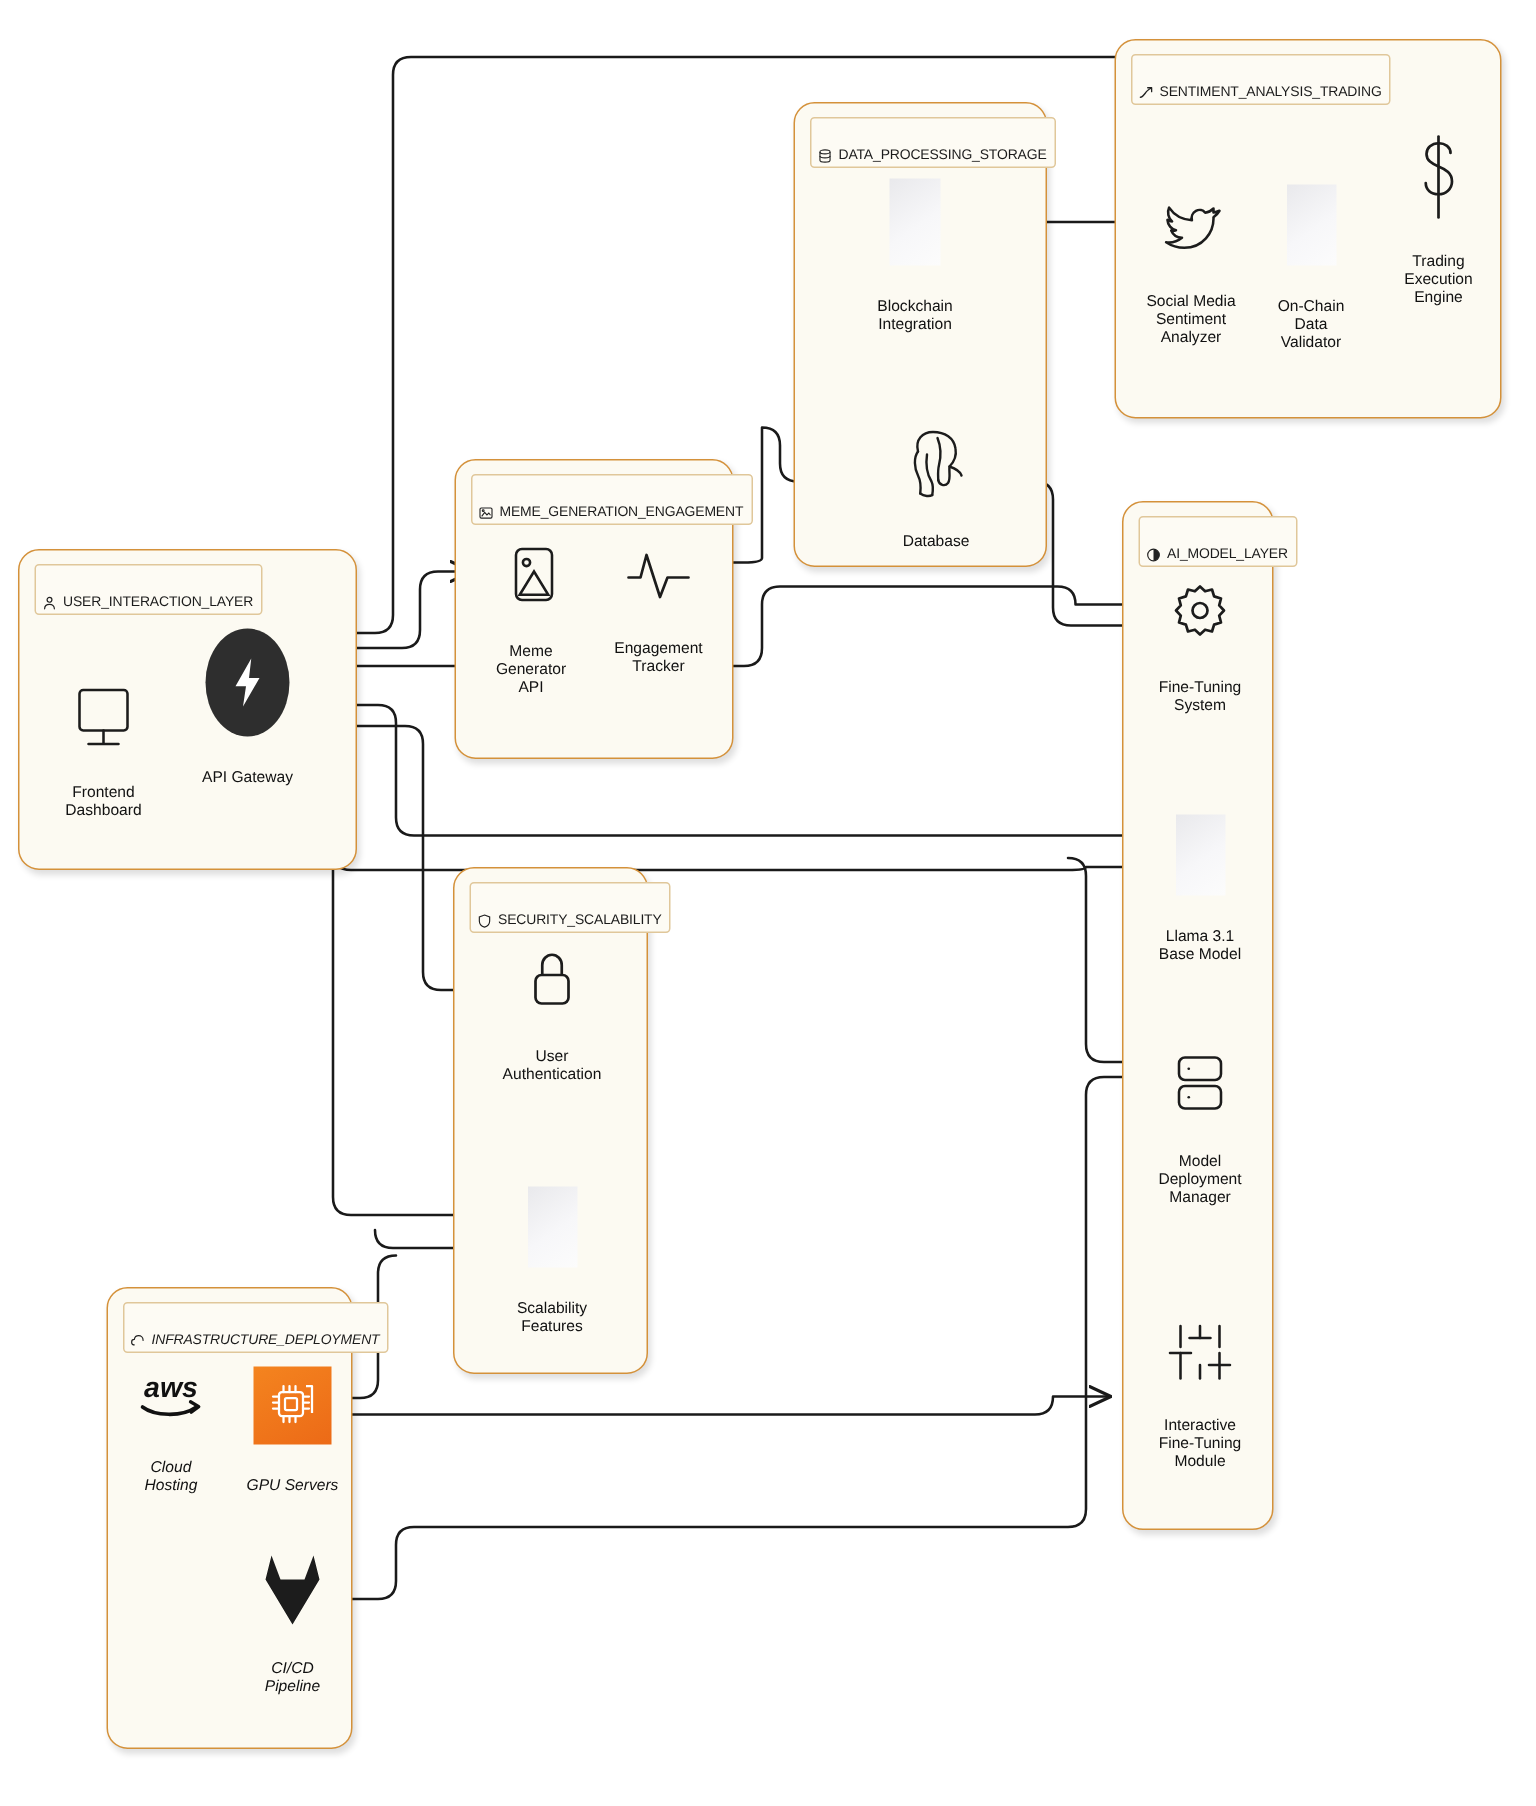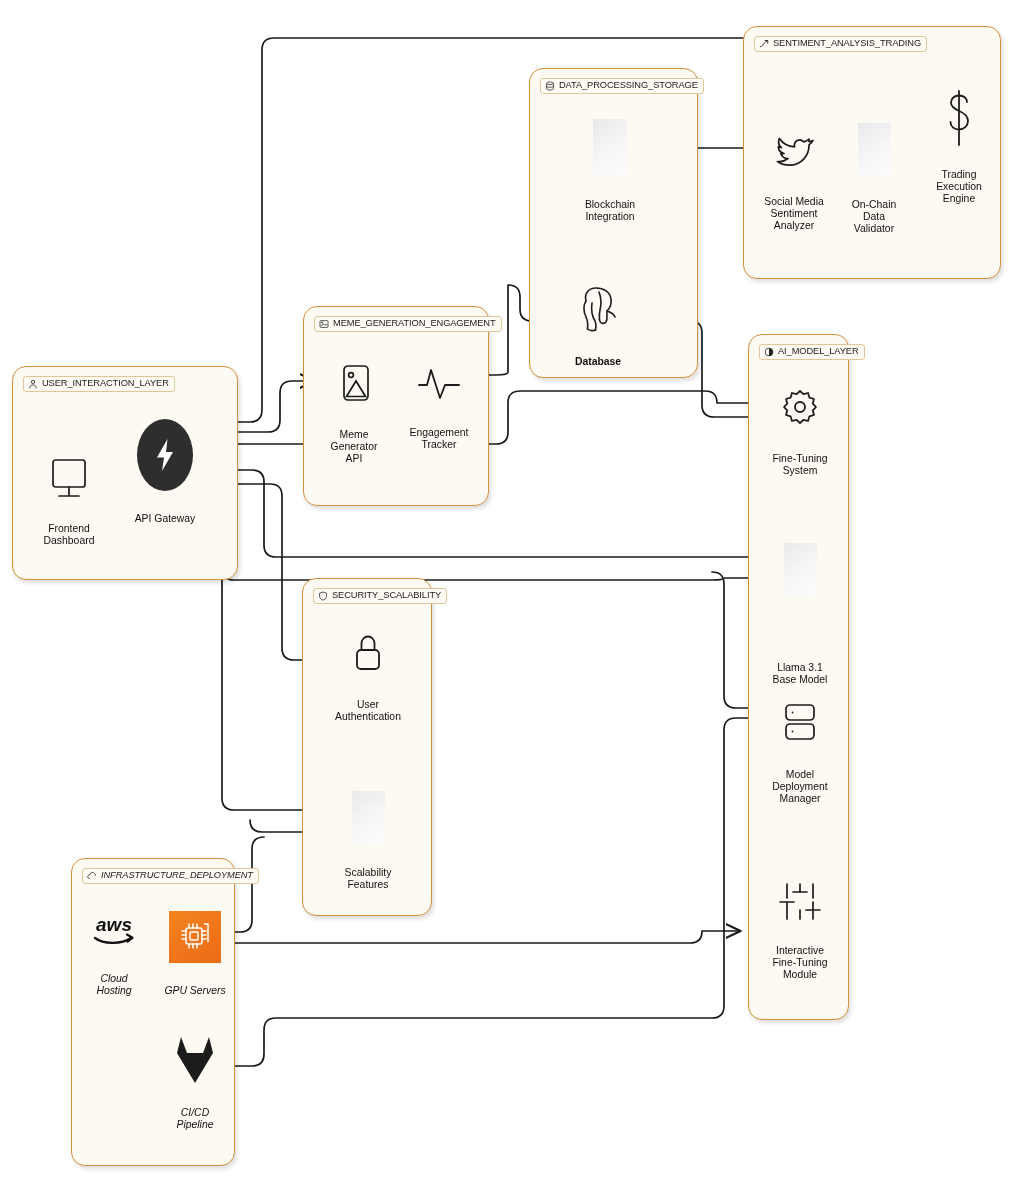--- a/index.html
+++ b/index.html
@@ -3,21 +3,21 @@
 <meta charset="utf-8">
 <style>
   html,body{margin:0;padding:0;background:#ffffff;}
   body{width:1024px;height:1204px;font-family:"Liberation Sans",sans-serif;position:relative;overflow:hidden;}
   #stage{position:absolute;left:0;top:0;width:1024px;height:1204px;}
   svg#edges{position:absolute;left:0;top:0;width:1024px;height:1204px;pointer-events:none;}
 
   .grp{position:absolute;box-sizing:border-box;border:1.6px solid #d4913a;border-radius:14px;
        background:#fcfaf2;box-shadow:2px 3px 4px rgba(0,0,0,0.13);}
   .grp-hdr{position:absolute;left:10px;top:9px;display:flex;align-items:center;gap:4px;
-       border:1px solid #e0c79a;background:#fdfbf4;border-radius:3px;padding:2px 5px 2px 4px;}
+       border:1px solid #e0c79a;background:#fdfbf4;border-radius:3px;padding:20px 5px 2px 4px;}
   .grp-hdr .lbl{font-size:9.3px;letter-spacing:-0.1px;color:#1b1b1b;white-space:nowrap;line-height:1;}
   .grp-hdr svg{display:block;}
 
   .node{position:absolute;display:flex;flex-direction:column;align-items:center;}
   .node .ic{display:flex;align-items:center;justify-content:center;}
   .node .cap{margin-top:22px;font-size:10.4px;line-height:12.2px;color:#111;text-align:center;white-space:pre-line;}
 
   .apigw{width:56px;height:72px;border-radius:50%;background:#2e2e2e;display:flex;align-items:center;justify-content:center;}
   .gpubox{width:52px;height:52px;background:linear-gradient(150deg,#f4841f 0%,#ec6a17 100%);
           display:flex;align-items:center;justify-content:center;}
@@ -160,21 +160,21 @@
     </span>
     <span class="lbl">DATA_PROCESSING_STORAGE</span>
   </div>
 
   <div class="node" style="left:42px;top:50px;width:76px;">
     <span class="ic blank" style="width:34px;height:58px;"></span>
     <span class="cap">Blockchain
 Integration</span>
   </div>
 
-  <div class="node" style="left:30px;top:215px;width:76px;font-weight:bold;">
+  <div class="node" style="left:56px;top:215px;width:76px;">
     <span class="ic">
       <svg width="48" height="50" viewBox="0 0 48 50" fill="none" stroke="#1c1c1c" stroke-width="1.6" stroke-linecap="round" stroke-linejoin="round">
         <path d="M12 17 C10 9 15 4 22 4 C30 4 36 8 37 15 C38 21 35 25 33 27 C32.5 31 34 35 32 38 C30 40.5 26 39.5 25.5 36"></path>
         <path d="M12 17 C9 21 9.5 28 12 33 C13.5 36 14 41 13.5 45"></path>
         <path d="M18 19 C17 26 18.5 33 21 37 C22 39 22 43 21.5 46"></path>
         <path d="M25 8 C27 13 27.5 20 26 26 C25 30 25.5 34 25.5 36"></path>
         <path d="M33 27 C36 28 40 30 41 33"></path>
         <path d="M13.5 45 C16 47 20 47 21.5 46"></path>
       </svg>
     </span>
@@ -239,21 +239,21 @@
     <span class="ic">
       <svg width="44" height="44" viewBox="0 0 44 44" fill="none" stroke="#1c1c1c" stroke-width="1.8" stroke-linejoin="round">
         <path d="M22 4 L25.4 7.2 L30 6 L31.4 10.6 L36 12 L34.8 16.6 L38 20 L34.8 23.4 L36 28 L31.4 29.4 L30 34 L25.4 32.8 L22 36 L18.6 32.8 L14 34 L12.6 29.4 L8 28 L9.2 23.4 L6 20 L9.2 16.6 L8 12 L12.6 10.6 L14 6 L18.6 7.2 Z"></path>
         <circle cx="22" cy="20" r="5"></circle>
       </svg>
     </span>
     <span class="cap">Fine-Tuning
 System</span>
   </div>
 
-  <div class="node" style="left:14px;top:208px;width:74px;gap:43px;">
+  <div class="node" style="left:14px;top:208px;width:74px;">
     <span class="ic blank" style="width:33px;height:54px;"></span>
     <span class="cap">Llama 3.1
 Base Model</span>
   </div>
 
   <div class="node" style="left:14px;top:366px;width:74px;">
     <span class="ic">
       <svg width="42" height="46" viewBox="0 0 42 46" fill="none" stroke="#1c1c1c" stroke-width="1.7">
         <rect x="7" y="4" width="28" height="15" rx="4"></rect>
         <rect x="7" y="23" width="28" height="15" rx="4"></rect>

